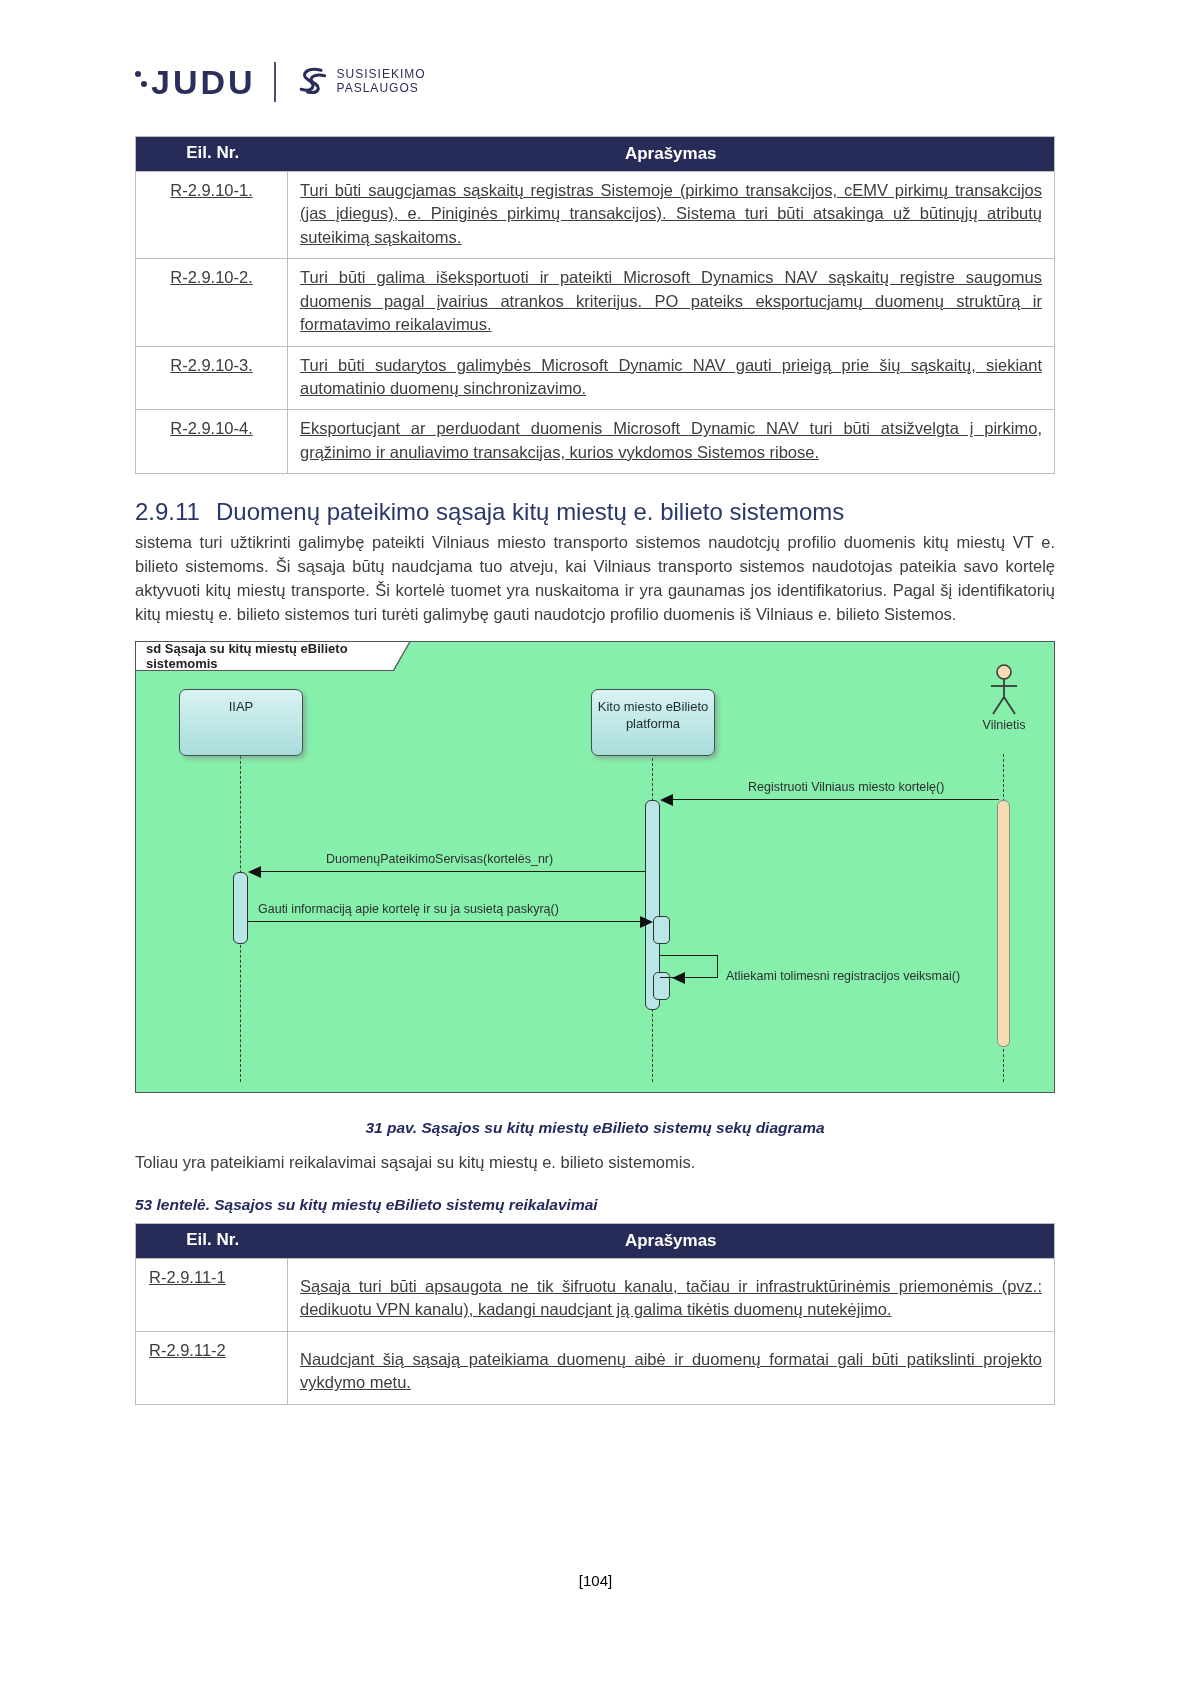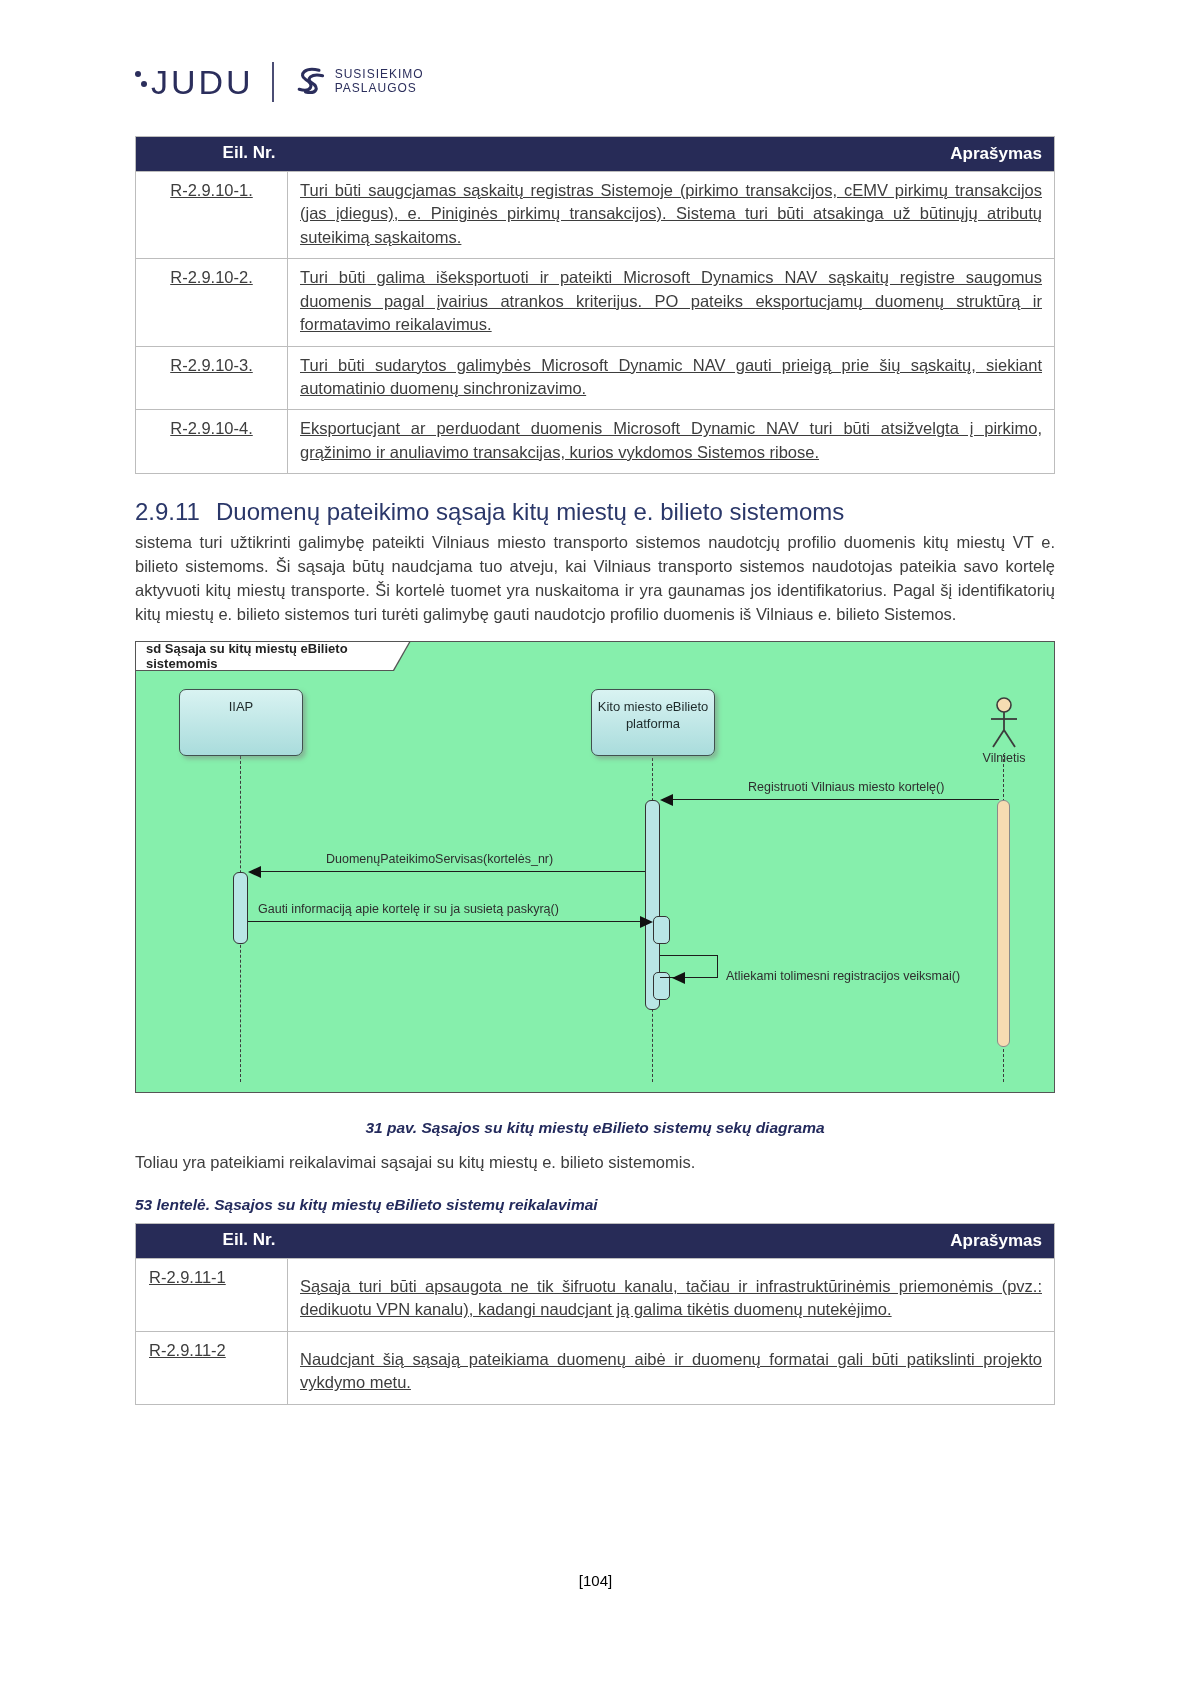--- a/index.html
+++ b/index.html
@@ -11,30 +11,30 @@
   }
   .content { position:absolute; left:135px; top:0; width:920px; }
 
   
   .logo-row { margin-top:58px; display:flex; align-items:center; gap:18px; height:48px; }
   .judu-wordmark { display:flex; align-items:center; color:#2b2e5c; }
   .judu-dots { position:relative; width:14px; height:30px; margin-right:2px; }
   .judu-dots i { position:absolute; width:6px; height:6px; border-radius:50%; background:#2b2e5c; }
   .judu-dots i:nth-child(1){ left:0; top:4px; }
   .judu-dots i:nth-child(2){ left:6px; top:14px; }
-  .judu-text { font-size:34px; font-weight:normal; letter-spacing:3px; }
+  .judu-text { font-size:34px; font-weight:bold; letter-spacing:3px; }
   .logo-sep { width:2px; height:40px; background:#2b2e5c; opacity:.85; }
   .sp-logo { display:flex; align-items:center; gap:7px; color:#2b2e5c; }
   .sp-name { font-size:12px; font-weight:normal; letter-spacing:1px; line-height:1.15; }
 
   
   table.req { width:920px; border-collapse:collapse; table-layout:fixed; }
   table.req col.c1 { width:152px; }
   table.req th {
-    background:#272b57; color:#ffffff; text-align:right;
+    background:#272b57; color:#ffffff; text-align:center;
     font-size:17px; font-weight:bold; padding:6px 12px;
   }
   table.req th.h-id { vertical-align:bottom; padding-bottom:8px; padding-left:14px; }
   table.req th.h-desc { vertical-align:top; padding-top:7px; }
   table.req td {
     border:1px solid #bdbdbd; vertical-align:top;
     font-size:16.5px; line-height:1.42; padding:7px 12px 9px 12px;text-decoration:underline;
   }
   table.req td.id { text-align:center; color:#3d3d3d; }
   table.req td.desc { text-align:justify; color:#3d3d3d; }
@@ -151,21 +151,21 @@
     <div class="sd-tab-outer"></div>
     <div class="sd-tab-inner">sd Sąsaja su kitų miestų eBilieto sistemomis</div>
 
     <div class="lifeline" style="left:104px; top:114px; height:326px;"></div>
     <div class="lifeline" style="left:516px; top:116px; height:324px;"></div>
     <div class="lifeline" style="left:867px; top:112px; height:328px;"></div>
 
     <div class="ll-box" style="left:43px; top:47px;">IIAP</div>
     <div class="ll-box" style="left:455px; top:47px;">Kito miesto eBilieto platforma</div>
 
-    <div class="actor-wrap" style="left:843px; top:55px; width:50px;">
+    <div class="actor-wrap" style="left:843px; top:22px; width:50px;">
       <svg width="34" height="52" viewBox="0 0 34 52">
         <circle cx="17" cy="8" r="7" fill="#f6dcb2" stroke="#3c3c3c" stroke-width="1.6"></circle>
         <line x1="17" y1="15" x2="17" y2="33" stroke="#3c3c3c" stroke-width="1.8"></line>
         <line x1="4" y1="22" x2="30" y2="22" stroke="#3c3c3c" stroke-width="1.8"></line>
         <line x1="17" y1="33" x2="6" y2="50" stroke="#3c3c3c" stroke-width="1.8"></line>
         <line x1="17" y1="33" x2="28" y2="50" stroke="#3c3c3c" stroke-width="1.8"></line>
       </svg>
       <div class="actor-label">Vilnietis</div>
     </div>
 

